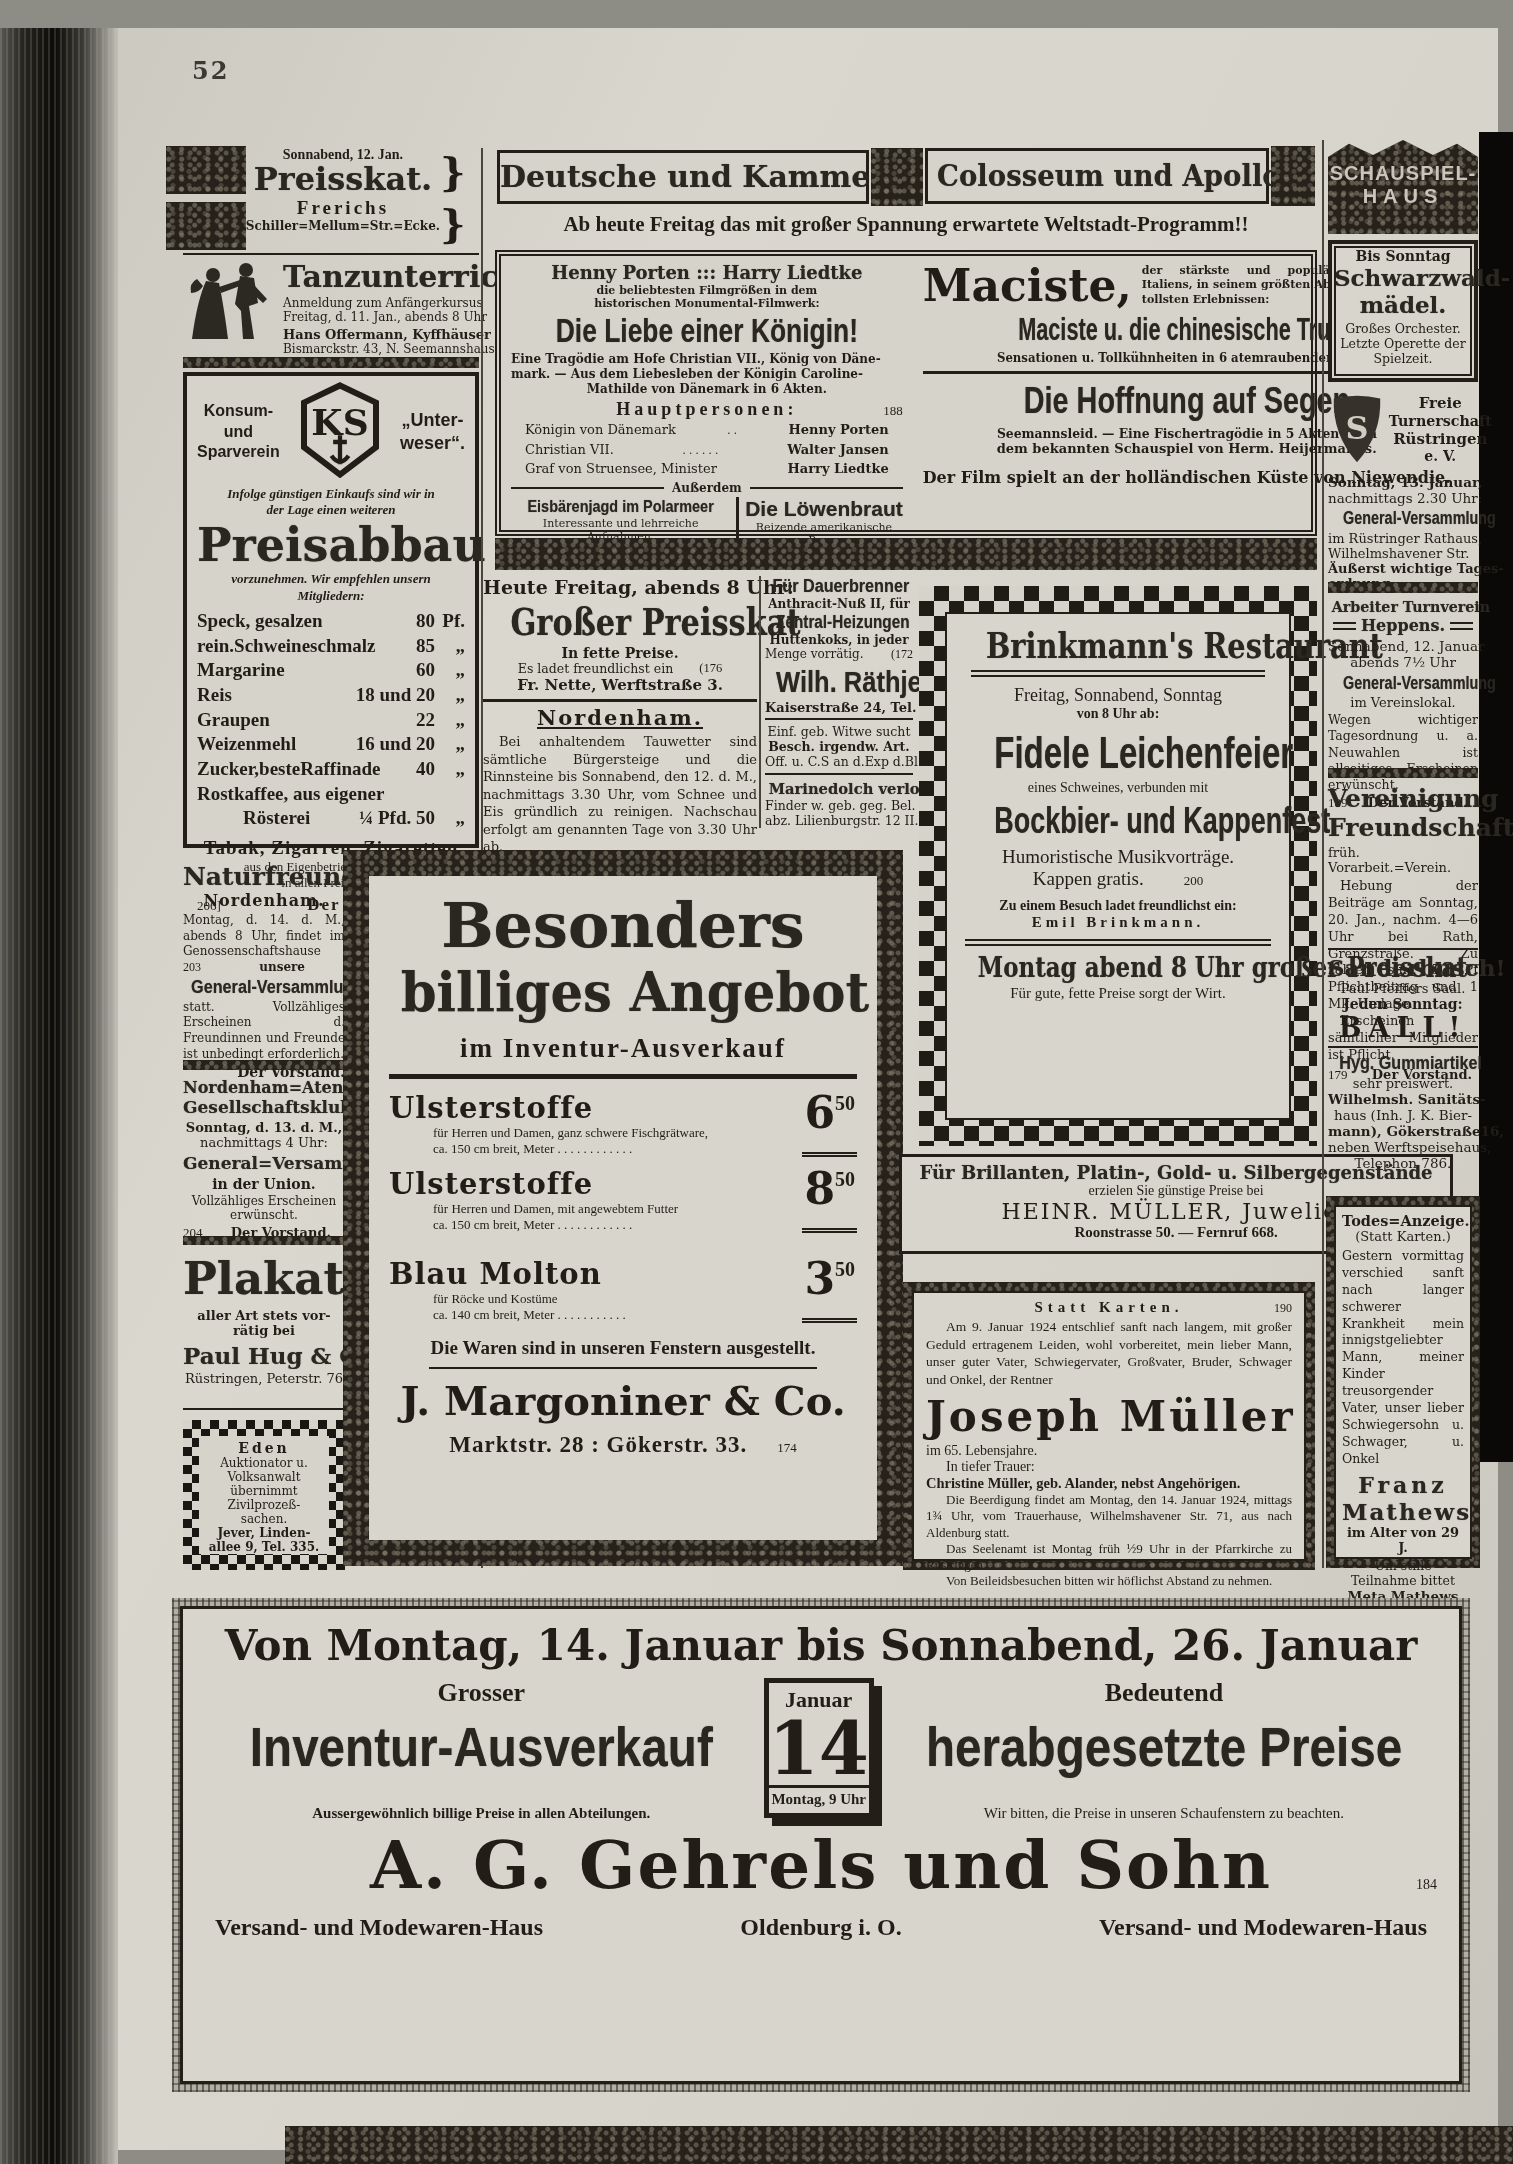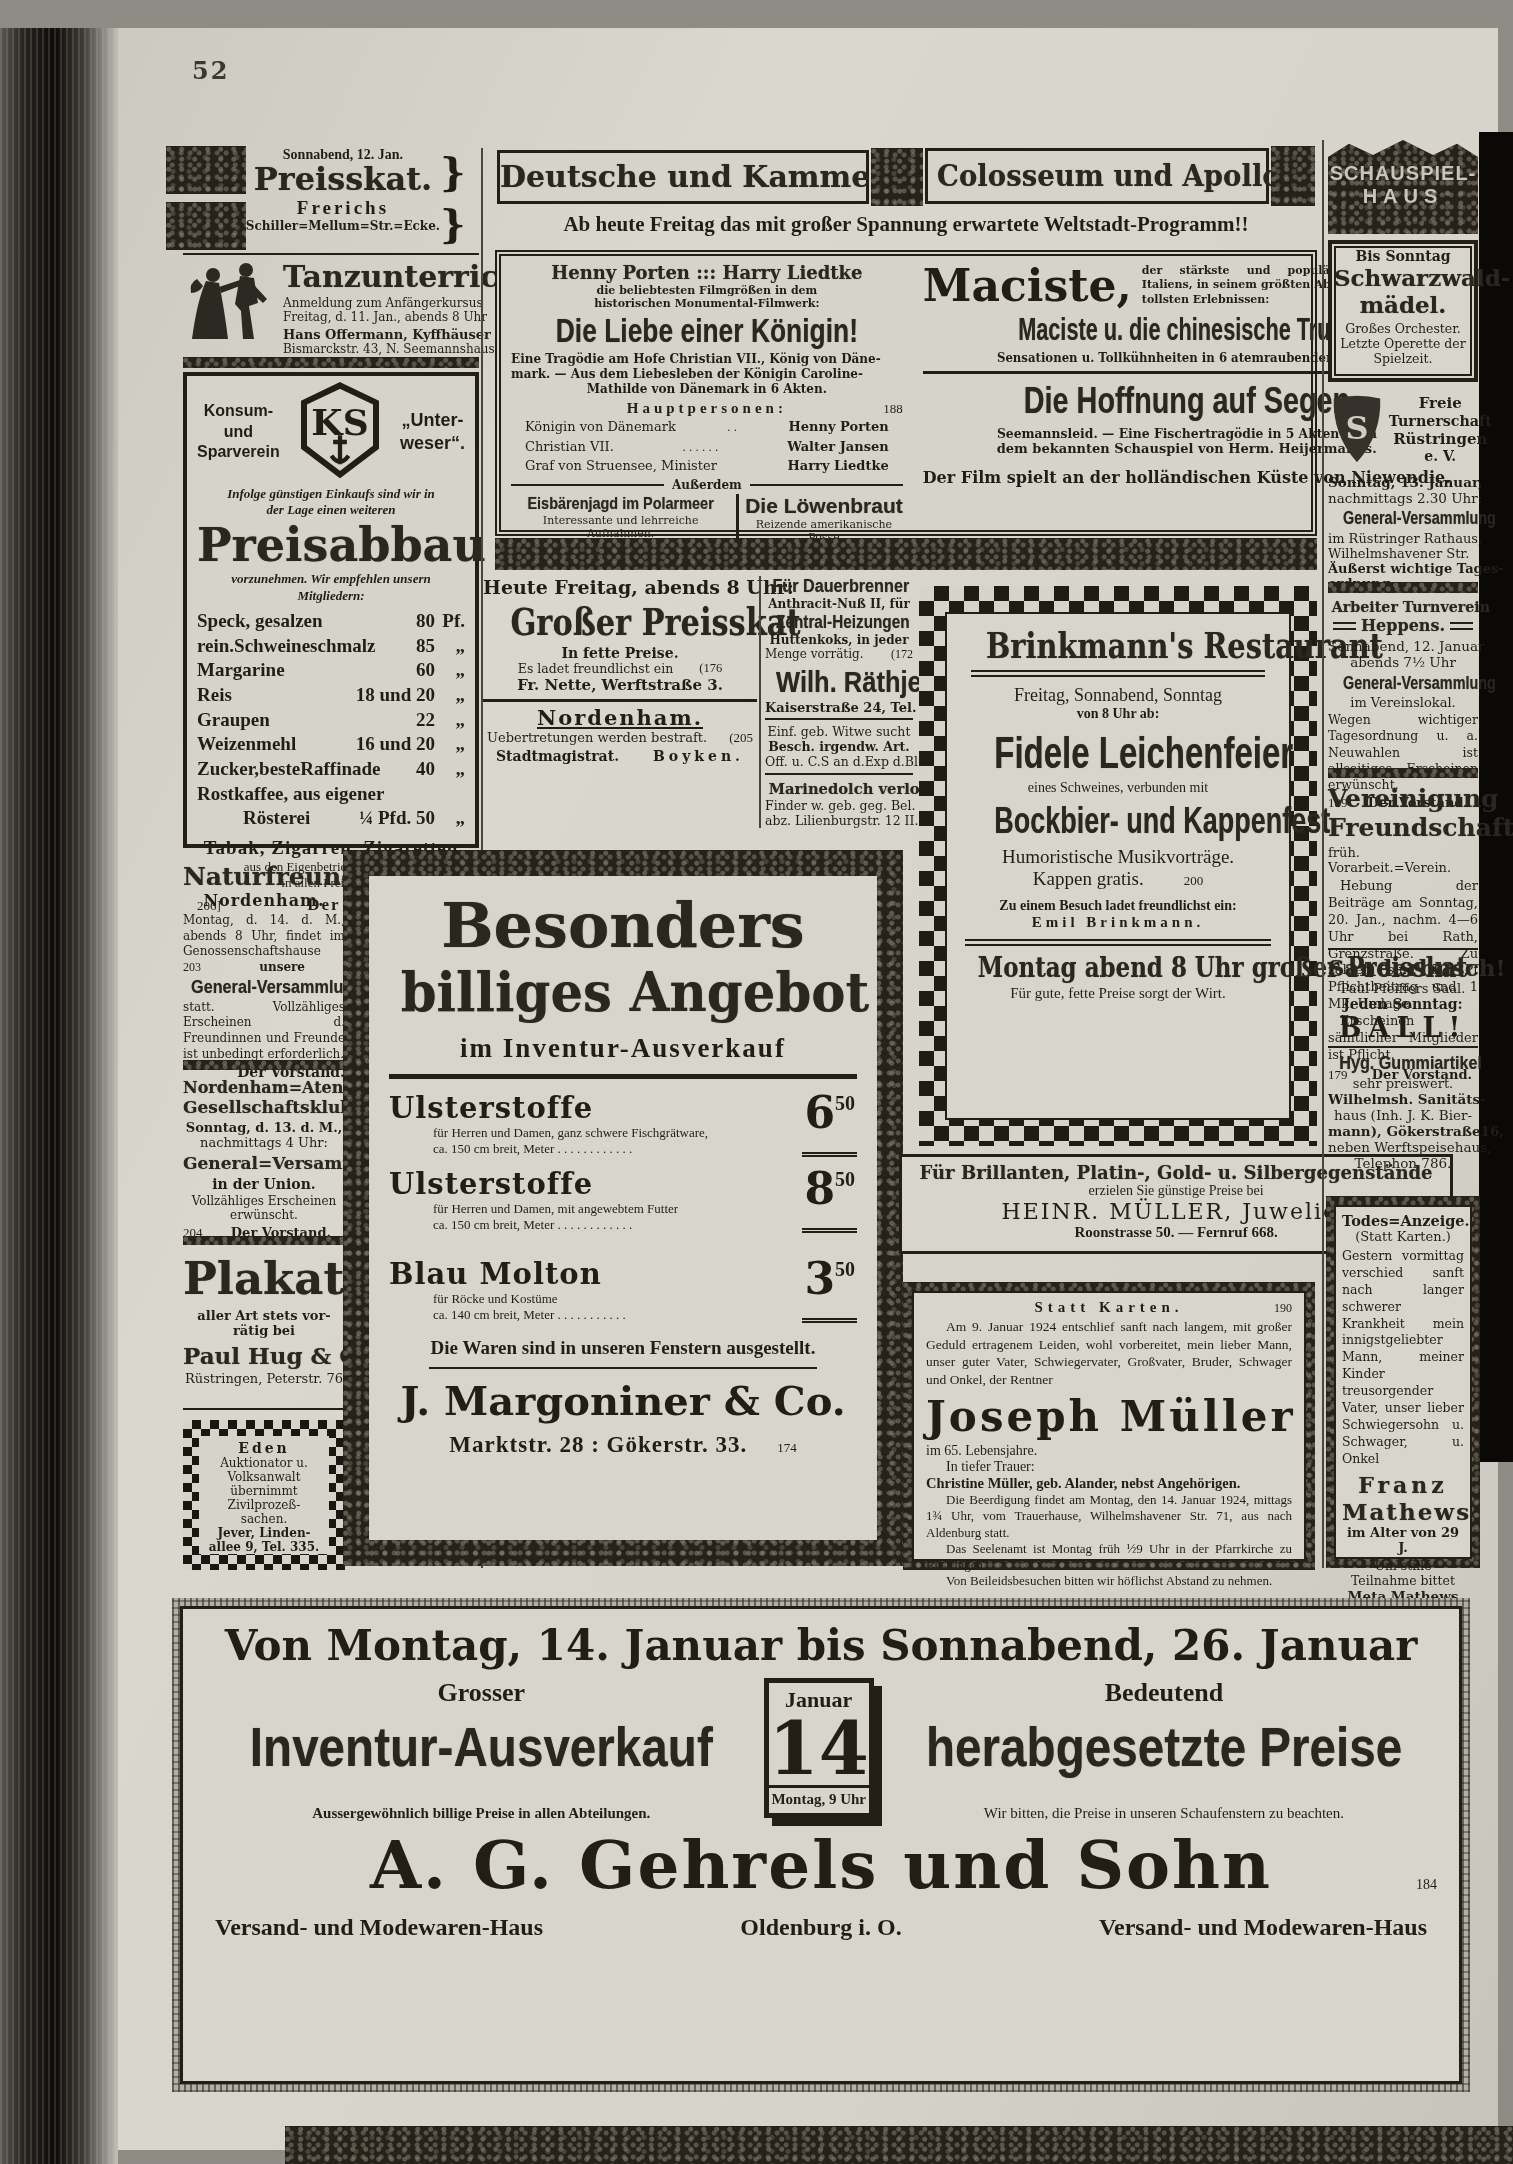--- a/index.html
+++ b/index.html
@@ -263,21 +263,21 @@
     <div style="width:416px;padding:6px 10px 4px">
       <div class="fr grain ctr nw" style="font-size:18px">Henny Porten ::: Harry Liedtke</div>
       <div class="fr ctr" style="font-size:11px;margin-top:1px">die beliebtesten Filmgrößen in dem</div>
       <div class="fr ctr" style="font-size:11px">historischen Monumental-Filmwerk:</div>
       <div class="ds grain ctr nw cx8" style="font-size:33px;margin:2px 0">Die Liebe einer Königin!</div>
       <div class="fr" style="font-size:12px;line-height:1.25">Eine Tragödie am Hofe Christian VII., König von Däne-</div>
       <div class="fr" style="font-size:12px;line-height:1.25">mark. — Aus dem Liebesleben der Königin Caroline-</div>
       <div class="fr ctr" style="font-size:12px;line-height:1.25">Mathilde von Dänemark in 6 Akten.</div>
       <div class="row" style="align-items:baseline;margin-top:2px">
         <span style="flex:1"></span>
-        <span class="b se" style="font-size:15px;letter-spacing:4px">Hauptpersonen:</span>
+        <span class="b se" style="font-size:18px;letter-spacing:4px">Hauptpersonen:</span>
         <span style="flex:1;text-align:right" class="se"><span style="font-size:13px">188</span></span>
       </div>
       <div style="padding:0 14px">
         <div class="castrow">
             <span class="role fr" style="font-weight:normal">Königin von Dänemark</span>
             <span class="dots">. .</span>
             <span class="actor fr">Henny Porten</span>
           </div>
         <div class="castrow">
             <span class="role fr" style="font-weight:normal">Christian VII.</span>
@@ -330,20 +330,21 @@
     <div class="fr nw" style="font-size:19px">Heute Freitag, abends 8 Uhr:</div>
     <div class="fr grain nw cx8" style="font-size:38px;margin:1px 0">Großer Preisskat</div>
     <div class="fr" style="font-size:14px">In fette Preise.</div>
     <div class="row" style="font-size:12.5px;justify-content:center;gap:26px">
       <span class="fr" style="font-weight:normal">Es ladet freundlichst ein</span>
       <span class="se">(176</span>
     </div>
     <div class="fr" style="font-size:15px">Fr. Nette, Werftstraße 3.</div>
     <hr class="rule" style="margin-top:5px">
     <div class="fr nw" style="font-size:21px;margin-top:3px;text-decoration:underline;letter-spacing:2px">Nordenham.</div>
+    <div class="fr jus" style="font-size:13px;font-weight:normal;line-height:1.35;margin-top:3px;text-indent:16px">Bei anhaltendem Tauwetter sind sämtliche Bürgersteige und die Rinnsteine bis Sonnabend, den 12. d. M., nachmittags 3.30 Uhr, vom Schnee und Eis gründlich zu reinigen. Nachschau erfolgt am genannten Tage von 3.30 Uhr ab.</div>
     <div class="row sp" style="font-size:13px;padding:0 4px">
       <span class="fr" style="font-weight:normal">Uebertretungen werden bestraft.</span>
       <span class="se">(205</span>
     </div>
     <div class="row" style="font-size:14px;justify-content:center;gap:34px;margin-top:2px">
       <span class="fr">Stadtmagistrat.</span>
       <span class="fr" style="letter-spacing:4px">Boyken.</span>
     </div>
   </div>
 

